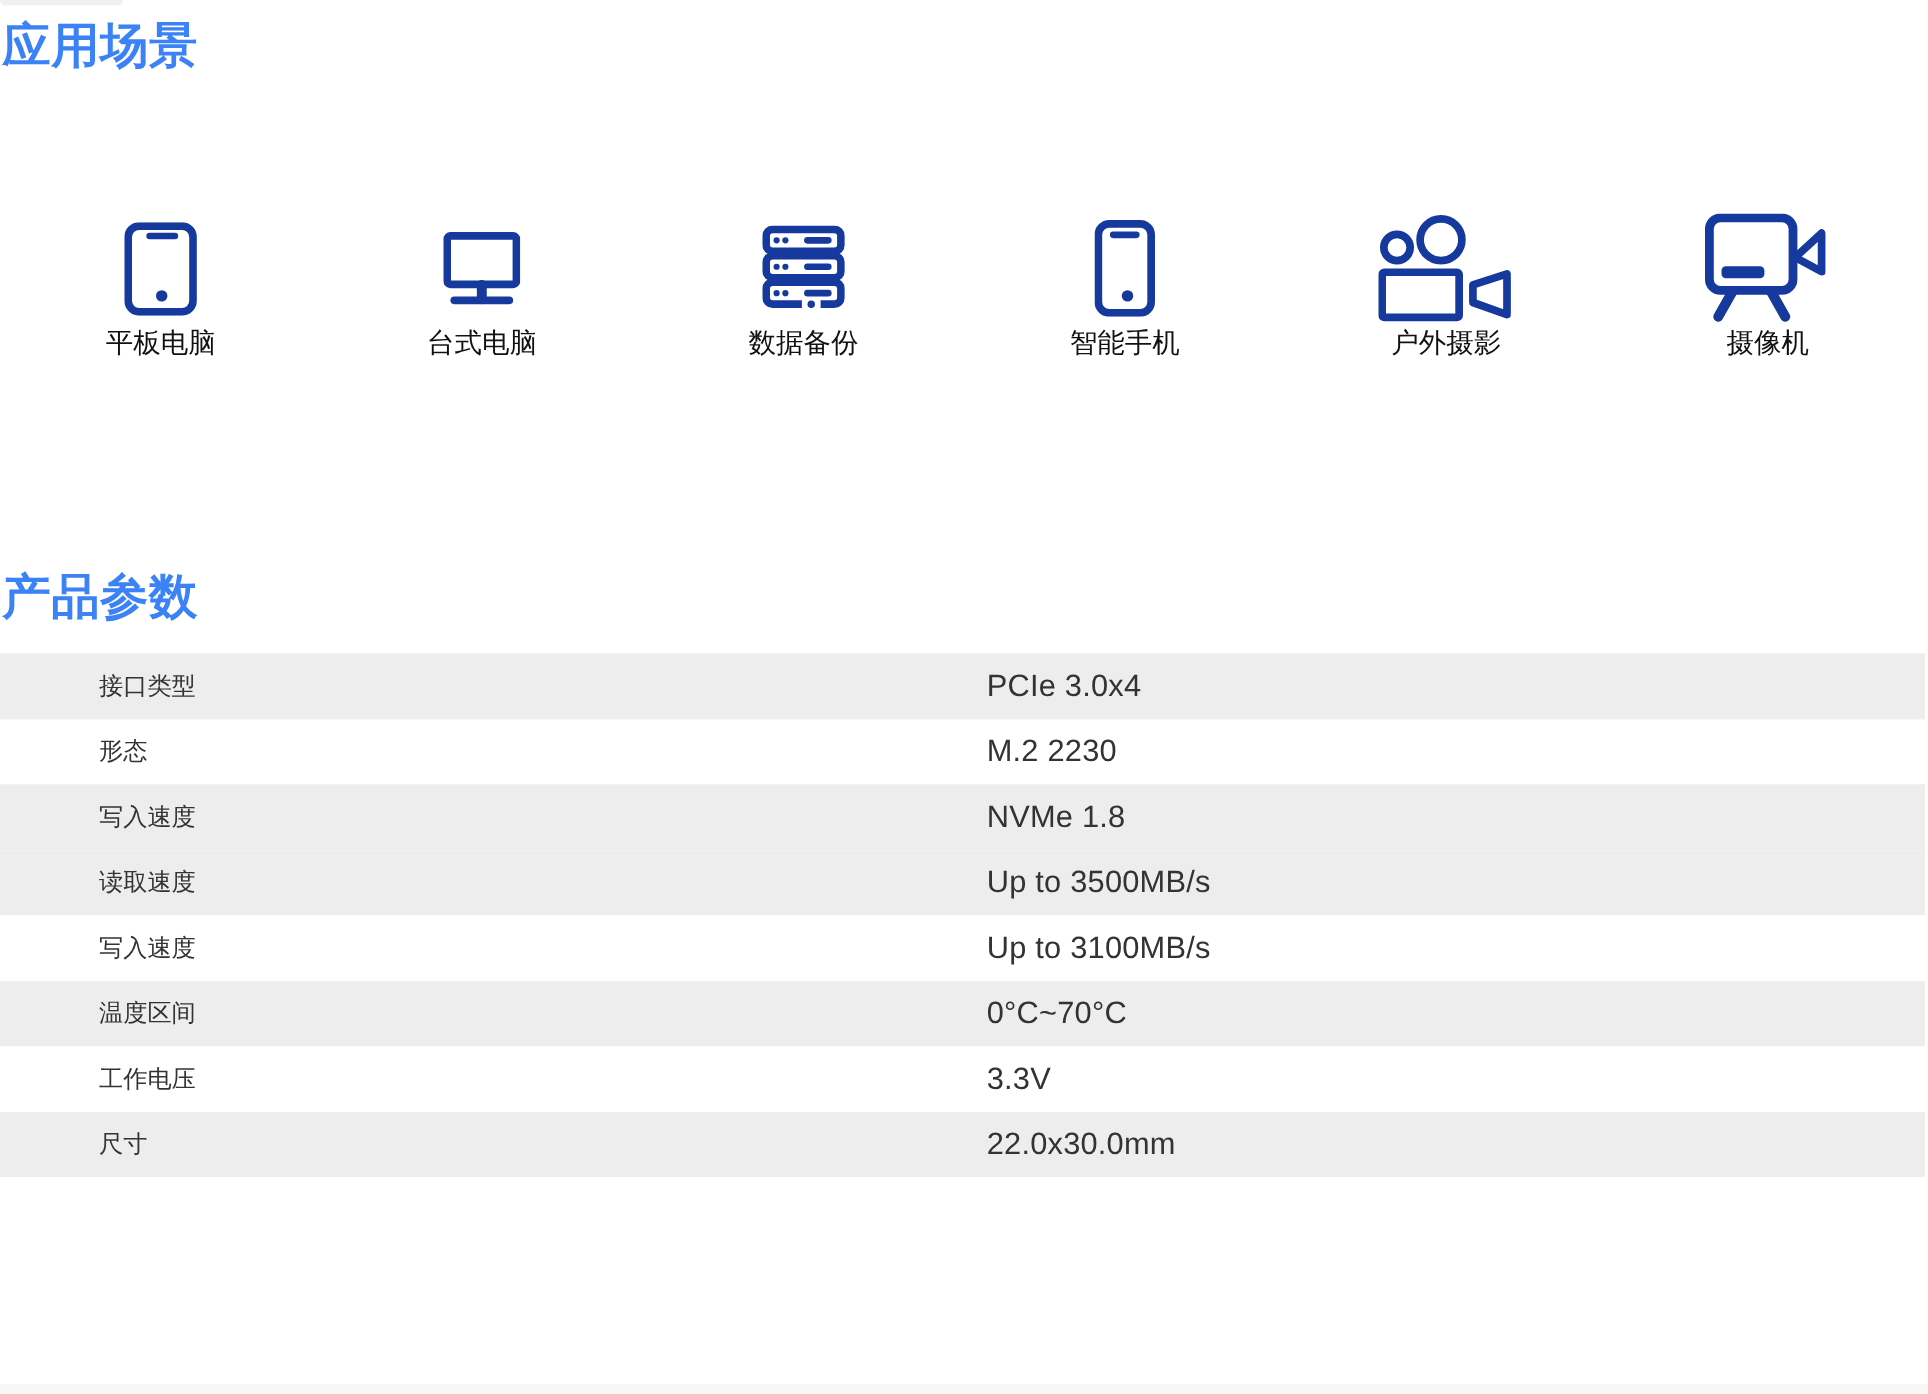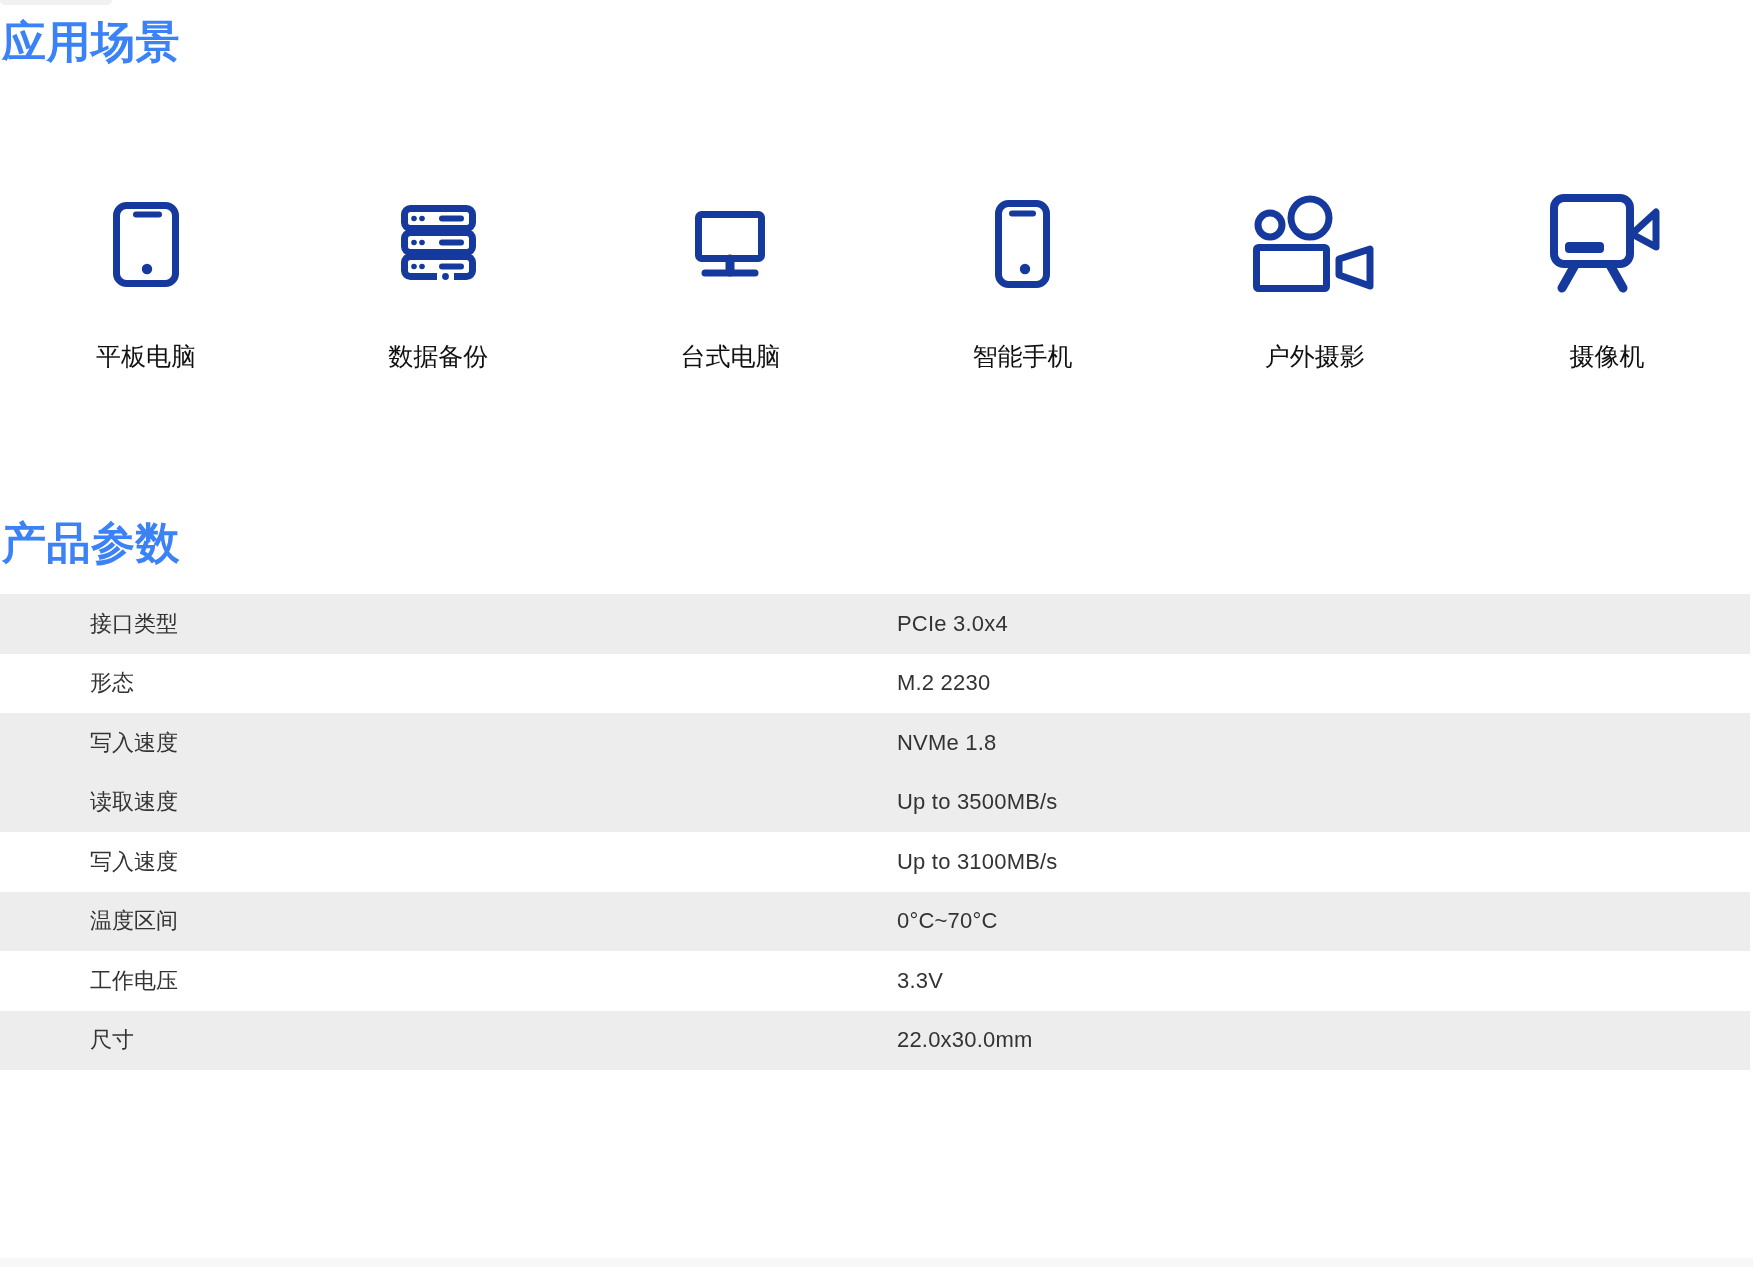--- a/index.html
+++ b/index.html
@@ -29,35 +29,35 @@
     position:absolute; left:0; top:189px; width:1753px;
     display:flex;
   }
   .scenario { flex:1 1 0; display:flex; flex-direction:column; align-items:center; }
   .icon-box { height:110px; display:flex; align-items:center; justify-content:center; }
   .icon-box svg { display:block; stroke:var(--icon-blue,#16399e); fill:none;
                   stroke-linecap:round; stroke-linejoin:round; }
   .icon-box svg .fil { fill:var(--icon-blue,#16399e); stroke:none; }
   .icon-box svg .gap { fill:#ffffff; stroke:none; }
   .scenario-label {
-    margin-top:44px; font-size:25px; line-height:1.05; color:#111;
+    font-size:25px; line-height:1.05; color:#111;
     white-space:nowrap;
   }
 
   
   .specs { position:absolute; left:0; top:594px; width:1750px; }
   .spec-row { position:relative; height:59.5px;padding-left:40px; }
   .spec-row.alt { background:var(--row-alt,#ededed); }
   .spec-label {
     position:absolute; left:90px; top:50%; transform:translateY(-50%);
     font-size:22px; color:#333; white-space:nowrap;
   }
   .spec-value {
     position:absolute; left:897px; top:50%; transform:translateY(-50%);
-    font-size:22px; color:#333; white-space:nowrap; letter-spacing:0.2px;
+    font-size:28px; color:#333; white-space:nowrap; letter-spacing:0.2px;
   }
 
   .bottom-band {
     position:absolute; left:0; bottom:0; width:1753px; height:9px;
     background:#f7f7f7;
   }
 </style>
 </head>
 <body>
 
@@ -75,49 +75,49 @@
           <rect x="3.5" y="3.5" width="59" height="78" rx="10" stroke-width="7"></rect>
           <line x1="23" y1="12.5" x2="46" y2="12.5" stroke-width="6"></line>
           <circle class="fil" cx="34" cy="67" r="5.2"></circle>
         </svg>
       </div>
       <div class="scenario-label">平板电脑</div>
     </div>
 
     <div class="scenario">
       <div class="icon-box">
+        <svg width="70" height="67" viewBox="0 0 70 67">
+          <rect x="3.5" y="3.5" width="63" height="44" rx="3" stroke-width="7"></rect>
+          <line x1="35" y1="48" x2="35" y2="61" stroke-width="9"></line>
+          <line x1="10" y1="62" x2="60" y2="62" stroke-width="7"></line>
+        </svg>
+      </div>
+      <div class="scenario-label">台式电脑</div>
+    </div>
+
+    <div class="scenario">
+      <div class="icon-box">
         <svg width="75" height="78" viewBox="0 0 75 78">
           <rect x="3.5" y="3.5" width="68" height="20" rx="6" stroke-width="7"></rect>
           <rect x="3.5" y="27.5" width="68" height="20" rx="6" stroke-width="7"></rect>
           <rect x="3.5" y="51.5" width="68" height="20" rx="6" stroke-width="7"></rect>
           <circle class="fil" cx="13" cy="13.5" r="2.8"></circle>
           <circle class="fil" cx="21" cy="13.5" r="2.8"></circle>
           <line x1="41" y1="13.5" x2="60" y2="13.5" stroke-width="6"></line>
           <circle class="fil" cx="13" cy="37.5" r="2.8"></circle>
           <circle class="fil" cx="21" cy="37.5" r="2.8"></circle>
           <line x1="41" y1="37.5" x2="60" y2="37.5" stroke-width="6"></line>
           <circle class="fil" cx="13" cy="61.5" r="2.8"></circle>
           <circle class="fil" cx="21" cy="61.5" r="2.8"></circle>
           <line x1="41" y1="61.5" x2="60" y2="61.5" stroke-width="6"></line>
           <rect class="gap" x="36" y="66" width="17" height="12"></rect>
           <circle class="fil" cx="44.5" cy="71.5" r="3.4"></circle>
         </svg>
       </div>
       <div class="scenario-label">数据备份</div>
-    </div>
-
-    <div class="scenario">
-      <div class="icon-box">
-        <svg width="70" height="67" viewBox="0 0 70 67">
-          <rect x="3.5" y="3.5" width="63" height="44" rx="3" stroke-width="7"></rect>
-          <line x1="35" y1="48" x2="35" y2="61" stroke-width="9"></line>
-          <line x1="10" y1="62" x2="60" y2="62" stroke-width="7"></line>
-        </svg>
-      </div>
-      <div class="scenario-label">台式电脑</div>
     </div>
 
     <div class="scenario">
       <div class="icon-box">
         <svg width="55" height="88" viewBox="0 0 55 88">
           <rect x="3.5" y="3.5" width="48" height="81" rx="10" stroke-width="7"></rect>
           <line x1="17" y1="13.5" x2="38" y2="13.5" stroke-width="6"></line>
           <circle class="fil" cx="30" cy="69" r="5.2"></circle>
         </svg>
       </div>

